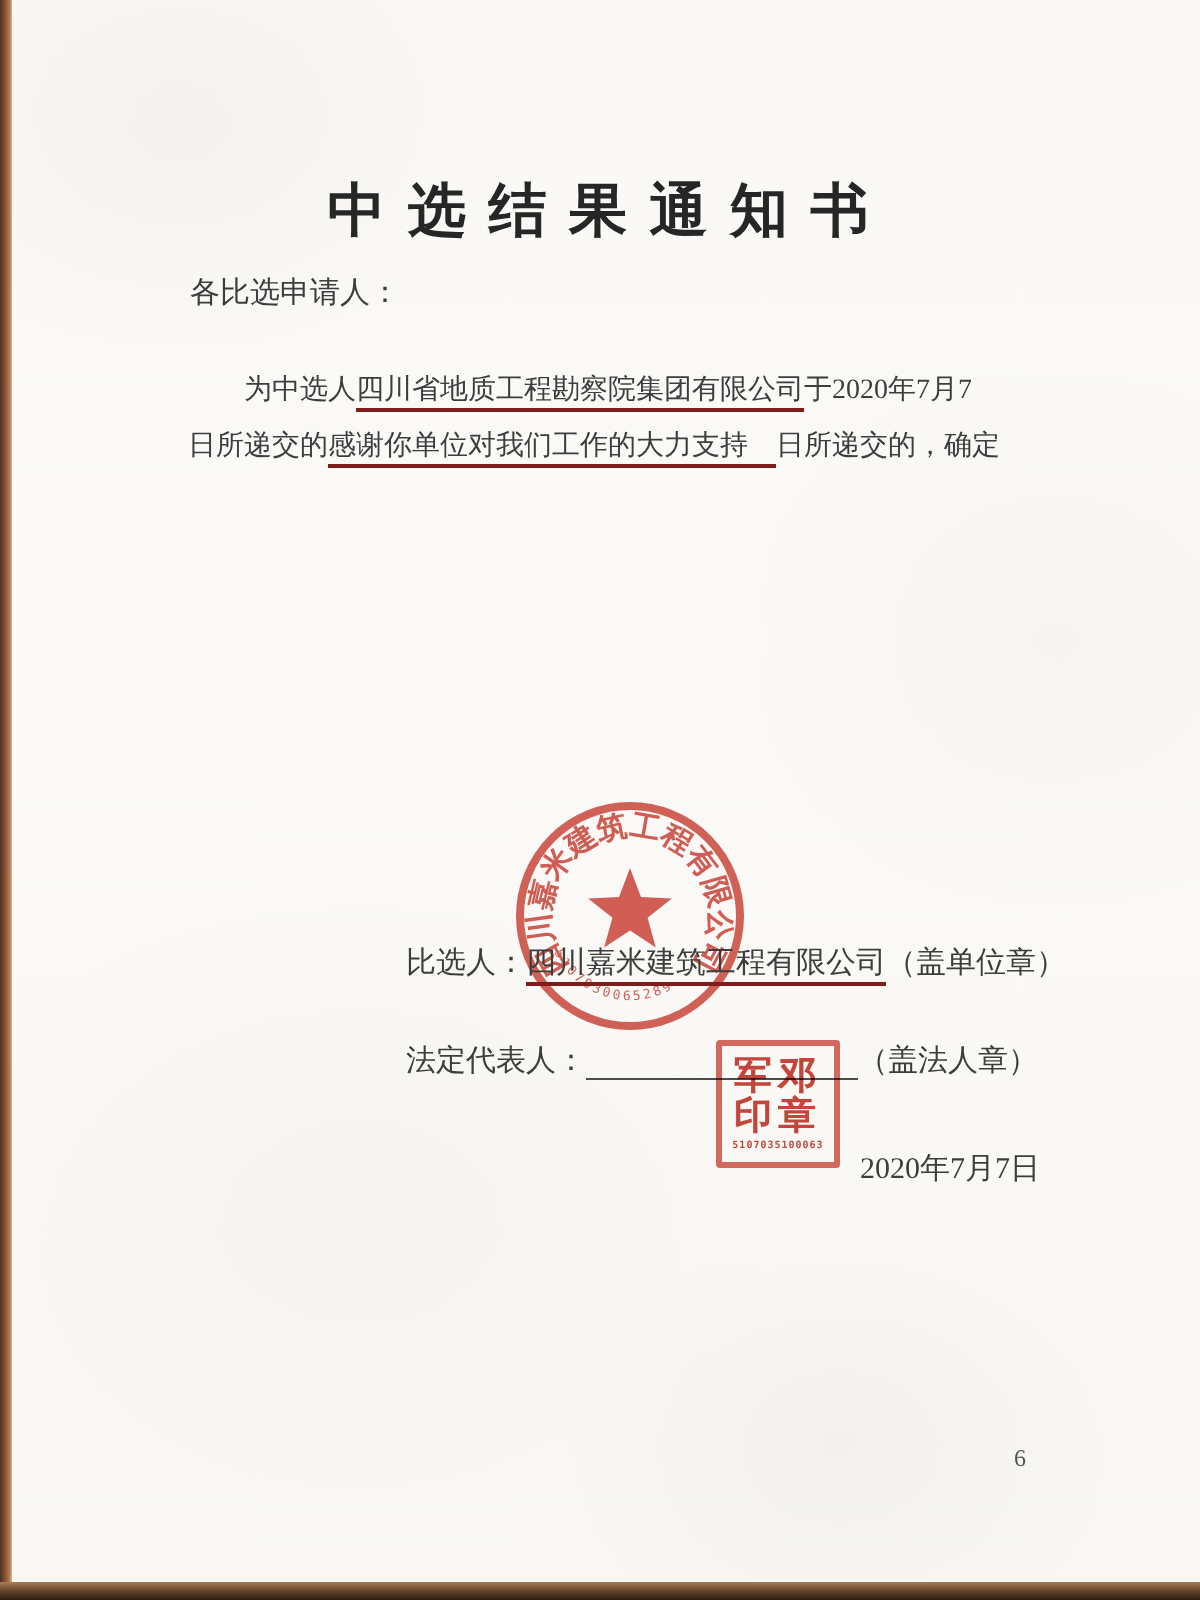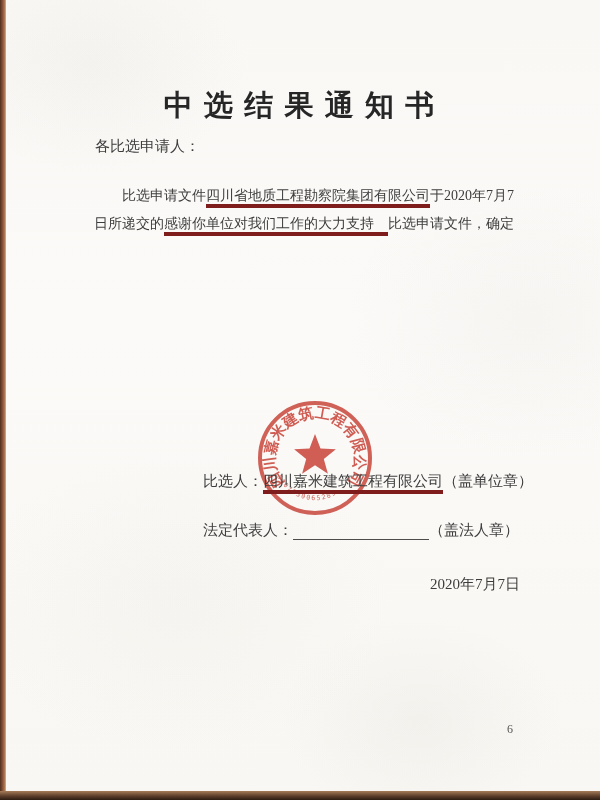--- a/index.html
+++ b/index.html
@@ -30,21 +30,21 @@
   .txt{color:#3d3d3d;}
   .title{
     position:absolute;left:0;top:86px;width:600px;text-align:center;
     font-size:29px;font-weight:bold;letter-spacing:2px;color:#262626;
     white-space:nowrap;
   }
   .salutation{position:absolute;left:95px;top:137px;font-size:15px;text-align:center;}
   .para{position:absolute;left:94px;top:182px;width:440px;font-size:14px;}
   .para .line{line-height:28px;white-space:nowrap;}
   .indent{display:inline-block;width:2em;}
-  .u{border-bottom:4px solid #7f1d1d;padding-bottom:1px;}
+  .u{border-bottom:2px solid #7f1d1d;padding-bottom:1px;}
   .thanks{position:absolute;left:95px;top:311px;font-size:14px;text-indent:2em;}
   .sigline{position:absolute;font-size:15px;white-space:nowrap;}
   .sel-line{left:203px;top:472px;}
   .legal-line{left:203px;top:521px;}
   .sig-blank{display:inline-block;width:136px;border-bottom:1px solid #4c4c4c;height:15px;vertical-align:bottom;}
   .date-line{position:absolute;left:430px;top:575px;font-size:15px;}
   .page-num{position:absolute;left:507px;top:722px;font-size:12px;color:#555;}
   
   .company-seal{
     position:absolute;left:225px;top:368px;width:180px;height:180px;
@@ -68,22 +68,22 @@
 <div class="photo">
   <div class="paper"></div>
   <div class="edge-left"></div>
   <div class="edge-bottom"></div>
 
   <div class="title txt">中 选 结 果 通 知 书</div>
 
   <div class="salutation txt">各比选申请人：</div>
 
   <div class="para txt">
-    <div class="line"><span class="indent"></span><span>比选申请文件</span><span class="u">四川省地质工程勘察院集团有限公司</span><span>于2020年7月7</span></div>
-    <div class="line"><span>日所递交的</span><span class="u">感谢你单位对我们工作的大力支持　</span><span>比选申请文件，确定</span></div>
+    <div class="line"><span class="indent"></span><span>为中选人</span><span class="u">四川省地质工程勘察院集团有限公司</span><span>于2020年7月7</span></div>
+    <div class="line"><span>日所递交的</span><span class="u">感谢你单位对我们工作的大力支持　</span><span>日所递交的，确定</span></div>
   </div>
 
 
   <svg class="company-seal" viewBox="0 0 180 180">
     <defs>
       <path id="ringPath" d="M 59.4 115.7 A 40 40 0 1 1 120.6 115.7" fill="none"></path>
       <path id="serialPath" d="M 51.3 106.4 A 42 42 0 0 0 128.7 106.4" fill="none"></path>
     </defs>
     <circle cx="90" cy="90" r="55" fill="none" stroke="#c9372c" stroke-width="4" opacity=".9"></circle>
     <polygon fill="#c9372c" opacity=".92" points="90,66 95.5,80.5 110.9,81.2 98.8,90.9 102.9,105.8 90,97.3 77.1,105.8 81.2,90.9 69.1,81.2 84.5,80.5"></polygon>
@@ -92,17 +92,22 @@
     </text>
     <text font-size="6.5" letter-spacing="1.5" fill="#c9372c" opacity=".9" font-family="DejaVu Sans Mono, monospace">
       <textPath href="#serialPath" startOffset="2">5107030065289</textPath>
     </text>
   </svg>
 
   <div class="sigline sel-line txt"><span>比选人：</span><span class="u">四川嘉米建筑工程有限公司</span><span>（盖单位章）</span></div>
 
   <div class="sigline legal-line txt"><span>法定代表人：</span><span class="sig-blank"></span><span>（盖法人章）</span></div>
 
+  <div class="personal-seal">
+    <div class="seal-row">军邓</div>
+    <div class="seal-row">印章</div>
+    <div class="seal-serial">5107035100063</div>
+  </div>
 
   <div class="date-line txt">2020年7月7日</div>
 
   <div class="page-num">6</div>
 </div>
 
 </body></html>

